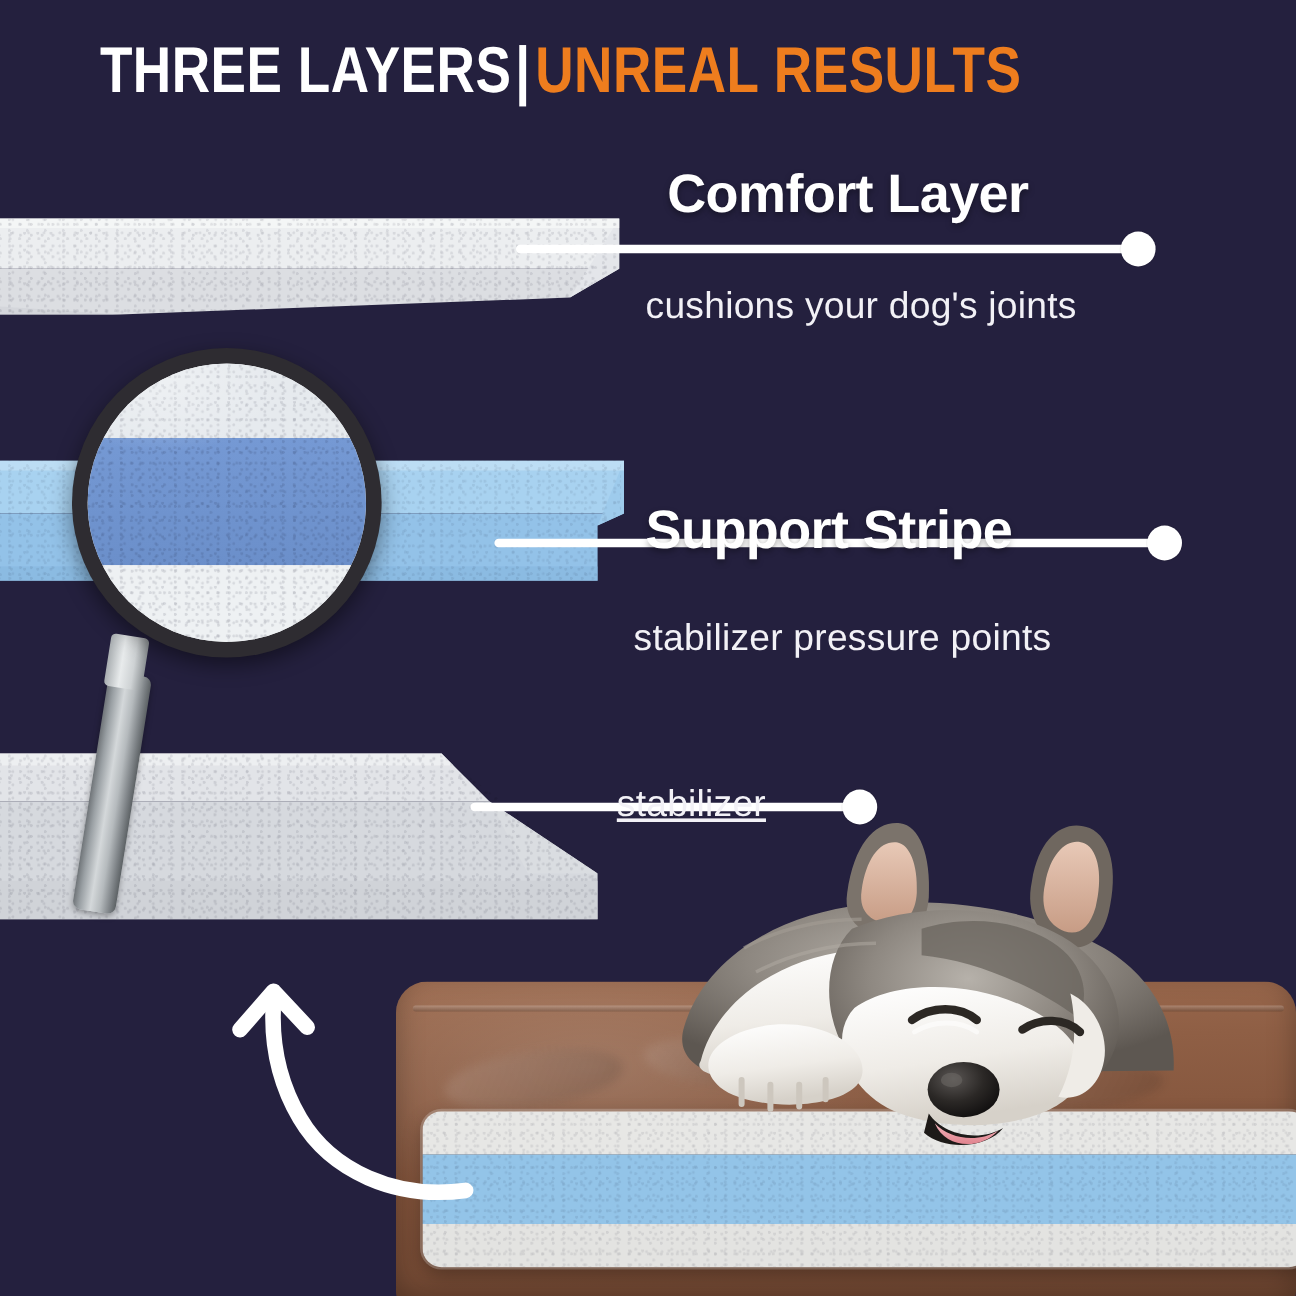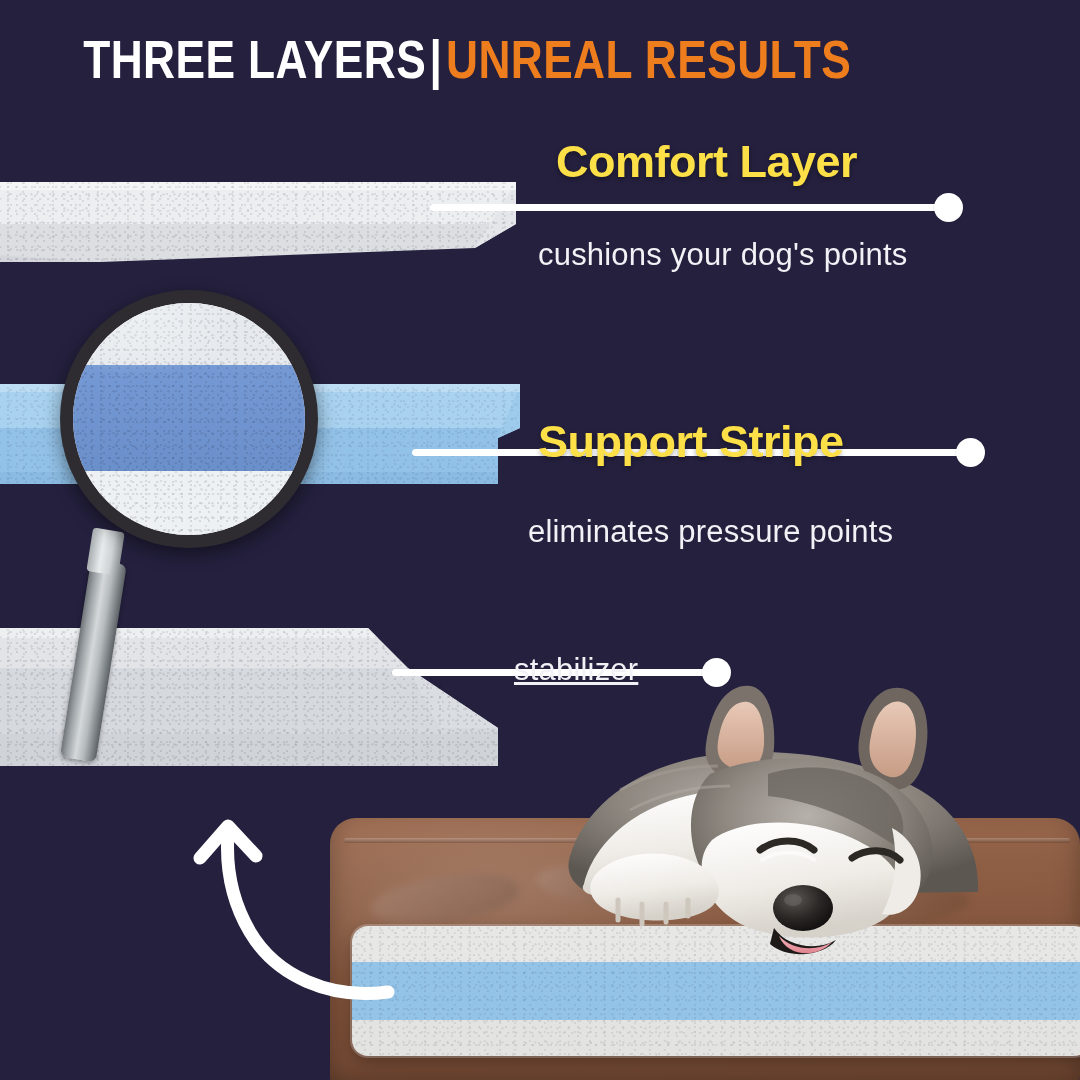--- a/index.html
+++ b/index.html
@@ -32,21 +32,21 @@
     line-height: 1;
   }
   .title-bar span { display: inline-block; }
   .t-white  { color: #ffffff; transform: scaleX(0.82); transform-origin: right center; }
   .t-pipe   { color: #ffffff; transform: scaleX(0.82); padding: 0 2px; }
   .t-orange { color: #ee7d1e; transform: scaleX(0.82); transform-origin: left center; }
 
   
   .label-group { position: absolute; }
   .label-title {
-    color: #fde047;
+    color: #ffffff;
     font-size: 45px;
     font-weight: 700;
     letter-spacing: -0.5px;
     line-height: 1;
     white-space: nowrap;
     text-shadow: 0 2px 5px rgba(0,0,0,0.35);
   }
   .label-sub {
     color: #f2f1f6;
     font-size: 31px;
@@ -173,40 +173,40 @@
       <polygon points="0,78 120,86 0,86" fill="#d0d3d8" opacity="0.7"></polygon>
     </svg>
     <div class="noise" style="clip-path:polygon(0 6%, 98% 6%, 98% 48%, 91% 72%, 22% 86%, 0 86%);"></div>
   </div>
 
   <div class="connector" style="left:430px; top:204px; width:524px;"></div>
   <div class="connector-dot" style="left:934px; top:193px;"></div>
 
   <div class="label-group" style="left:556px; top:139px;">
     <div class="label-title">Comfort Layer</div>
-    <div class="label-sub" style="margin-top:55px; margin-left:-18px;">cushions your dog's points</div>
+    <div class="label-sub" style="margin-top:55px; margin-left:-18px;">cushions your dog's joints</div>
   </div>
 
   <div class="slab" style="left:-20px; top:372px; width:560px; height:130px;">
     <svg width="560" height="130" viewBox="0 0 560 130" style="position:absolute;left:0;top:0;">
       <polygon points="0,12 540,12 540,56 0,56" fill="#a8d2f0"></polygon>
       <polygon points="0,56 540,56 518,66 518,112 0,112" fill="#93c2e8"></polygon>
       <polygon points="540,12 540,56 518,66" fill="#9ecbec"></polygon>
       <polygon points="0,12 540,12 540,20 0,20" fill="#bfdff5" opacity="0.85"></polygon>
       <polygon points="0,100 518,100 518,112 0,112" fill="#85b6de" opacity="0.6"></polygon>
     </svg>
     <div class="noise" style="clip-path:polygon(0 9%, 96% 9%, 96% 43%, 92.5% 51%, 92.5% 86%, 0 86%); opacity:.30;"></div>
   </div>
 
   <div class="connector" style="left:412px; top:449px; width:564px;"></div>
   <div class="connector-dot" style="left:956px; top:438px;"></div>
 
   <div class="label-group" style="left:538px; top:384px;margin-top:35px;">
     <div class="label-title">Support Stripe</div>
-    <div class="label-sub" style="margin-top:52px; margin-left:-10px;">eliminates pressure points</div>
+    <div class="label-sub" style="margin-top:52px; margin-left:-10px;">stabilizer pressure points</div>
   </div>
 
   <div class="slab" style="left:-20px; top:614px; width:560px; height:160px;">
     <svg width="560" height="160" viewBox="0 0 560 160" style="position:absolute;left:0;top:0;">
       <polygon points="0,14 388,14 428,54 0,54" fill="#e2e4e8"></polygon>
       <polygon points="0,54 428,54 518,114 518,152 0,152" fill="#d6d9de"></polygon>
       <polygon points="428,54 518,114 460,114" fill="#dadde1"></polygon>
       <polygon points="0,14 388,14 398,24 0,24" fill="#eef0f2" opacity="0.9"></polygon>
       <polygon points="0,120 518,120 518,152 0,152" fill="#cdd0d6" opacity="0.75"></polygon>
     </svg>

